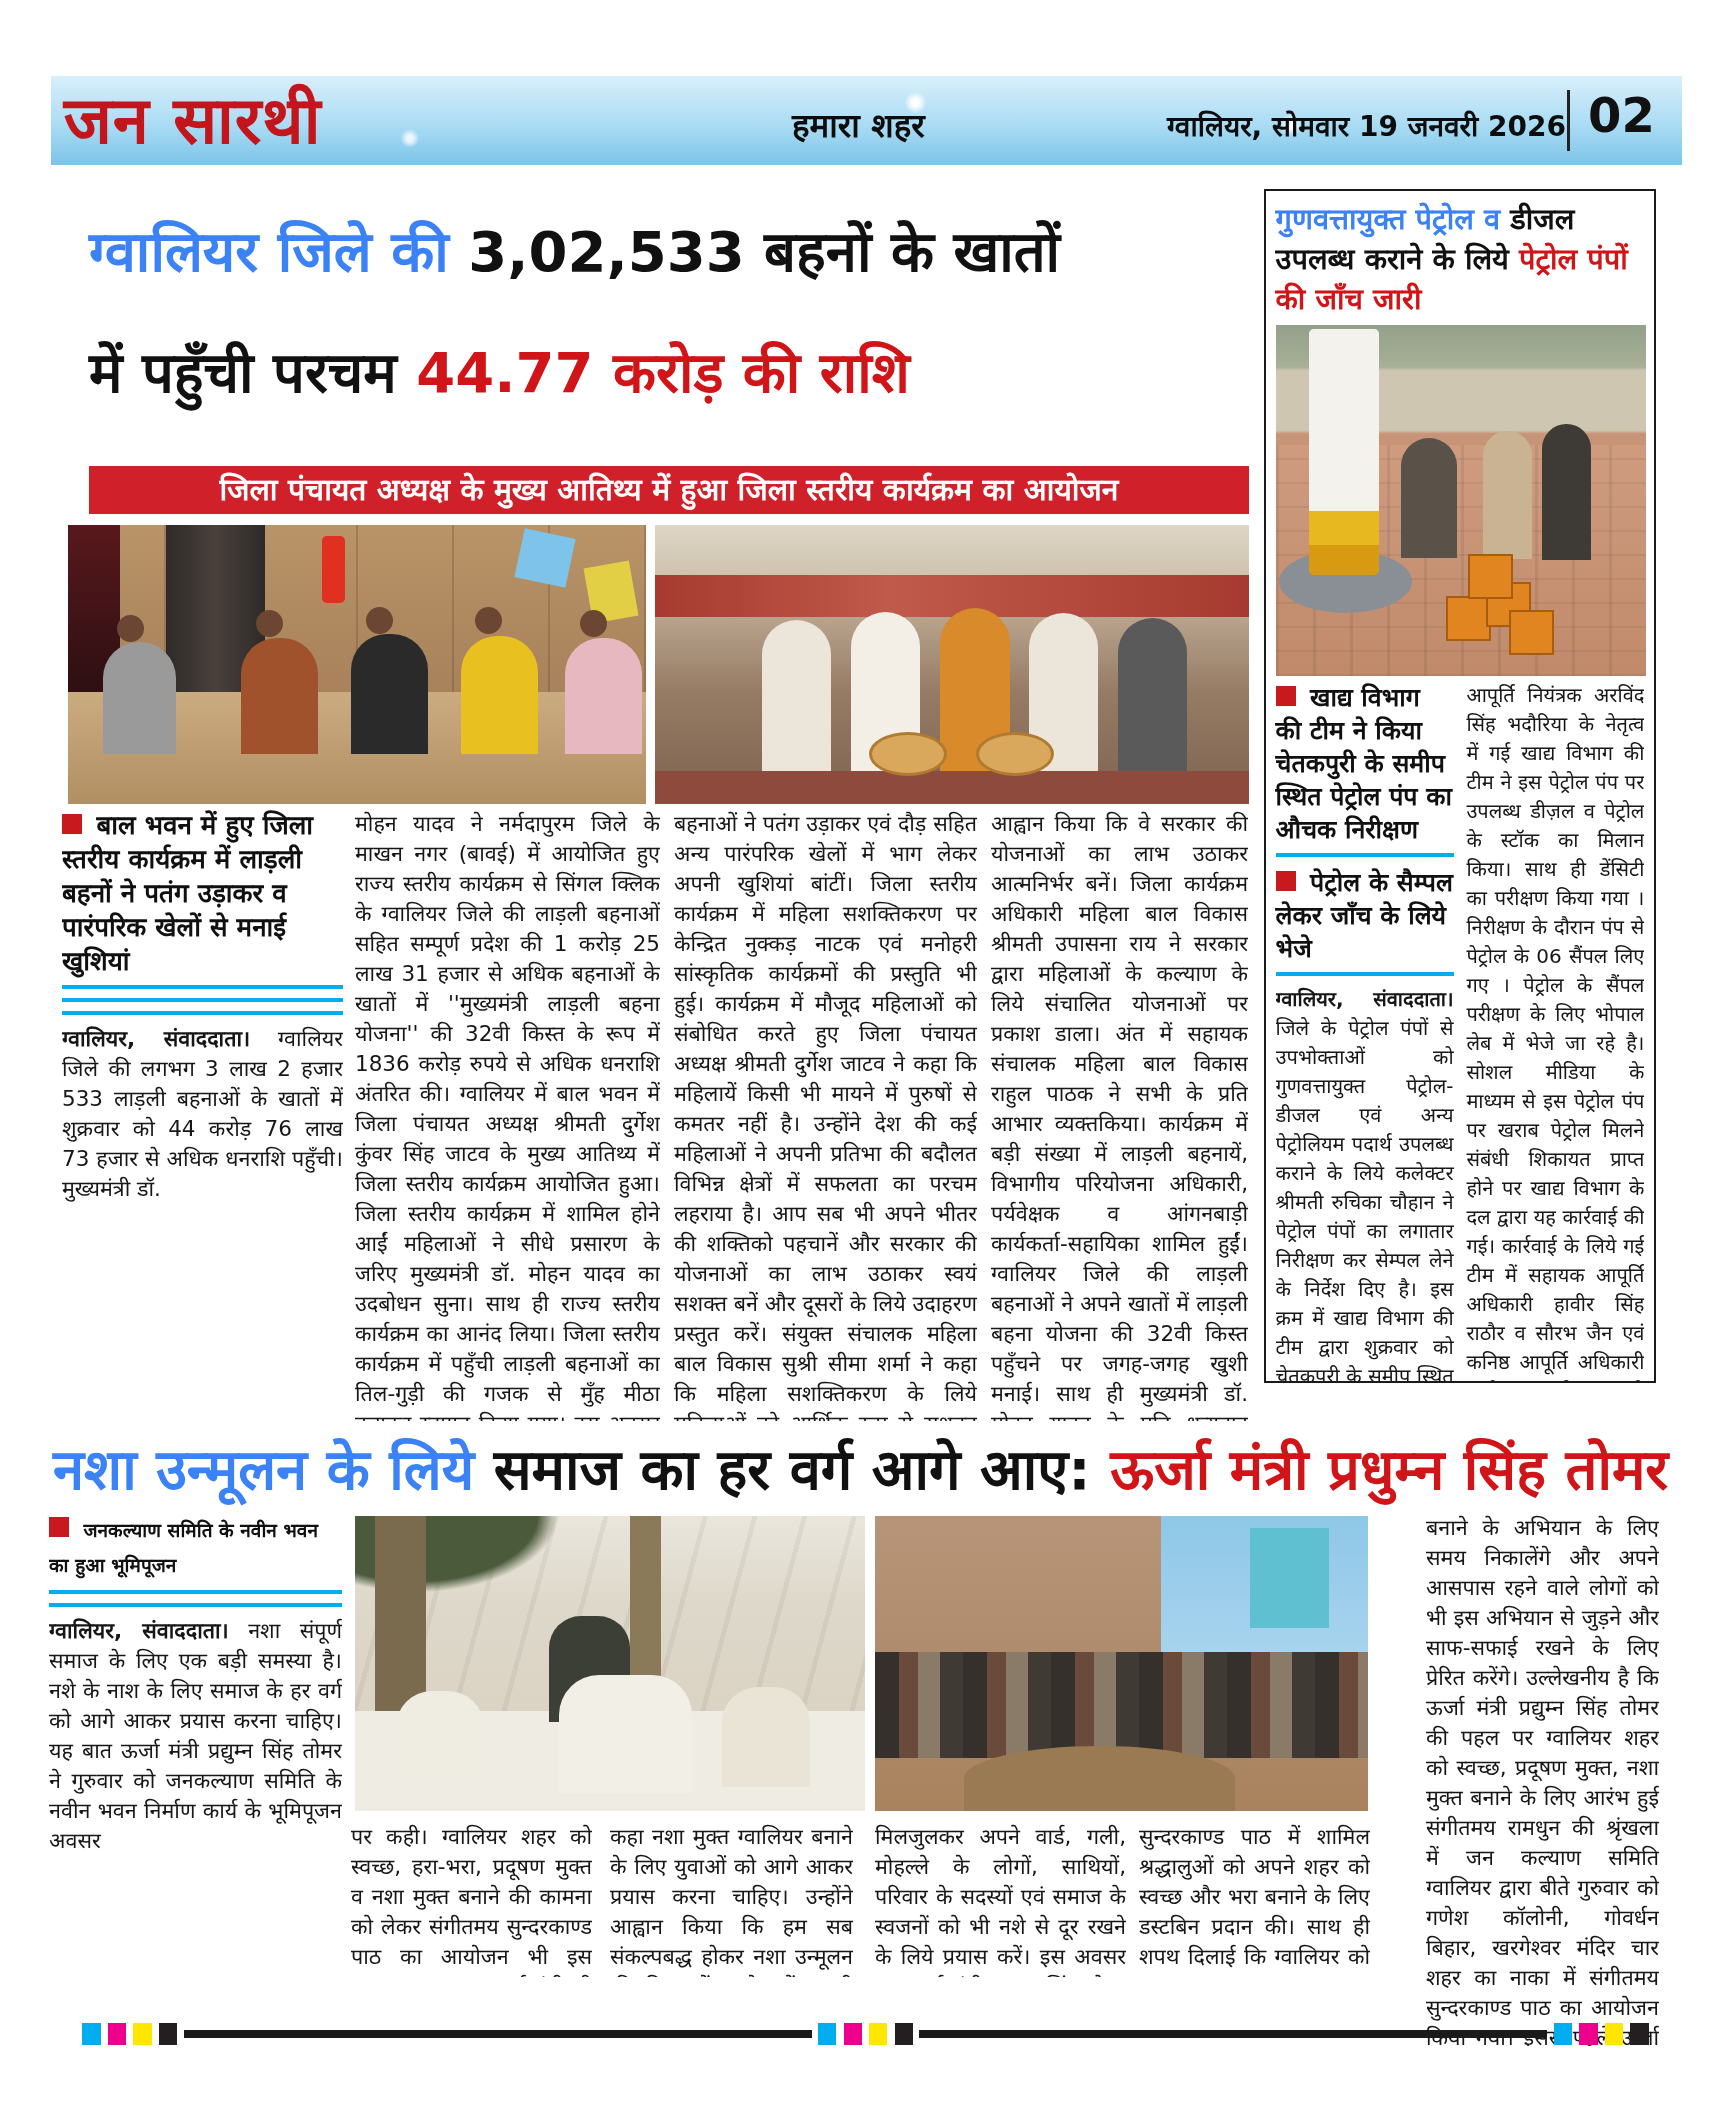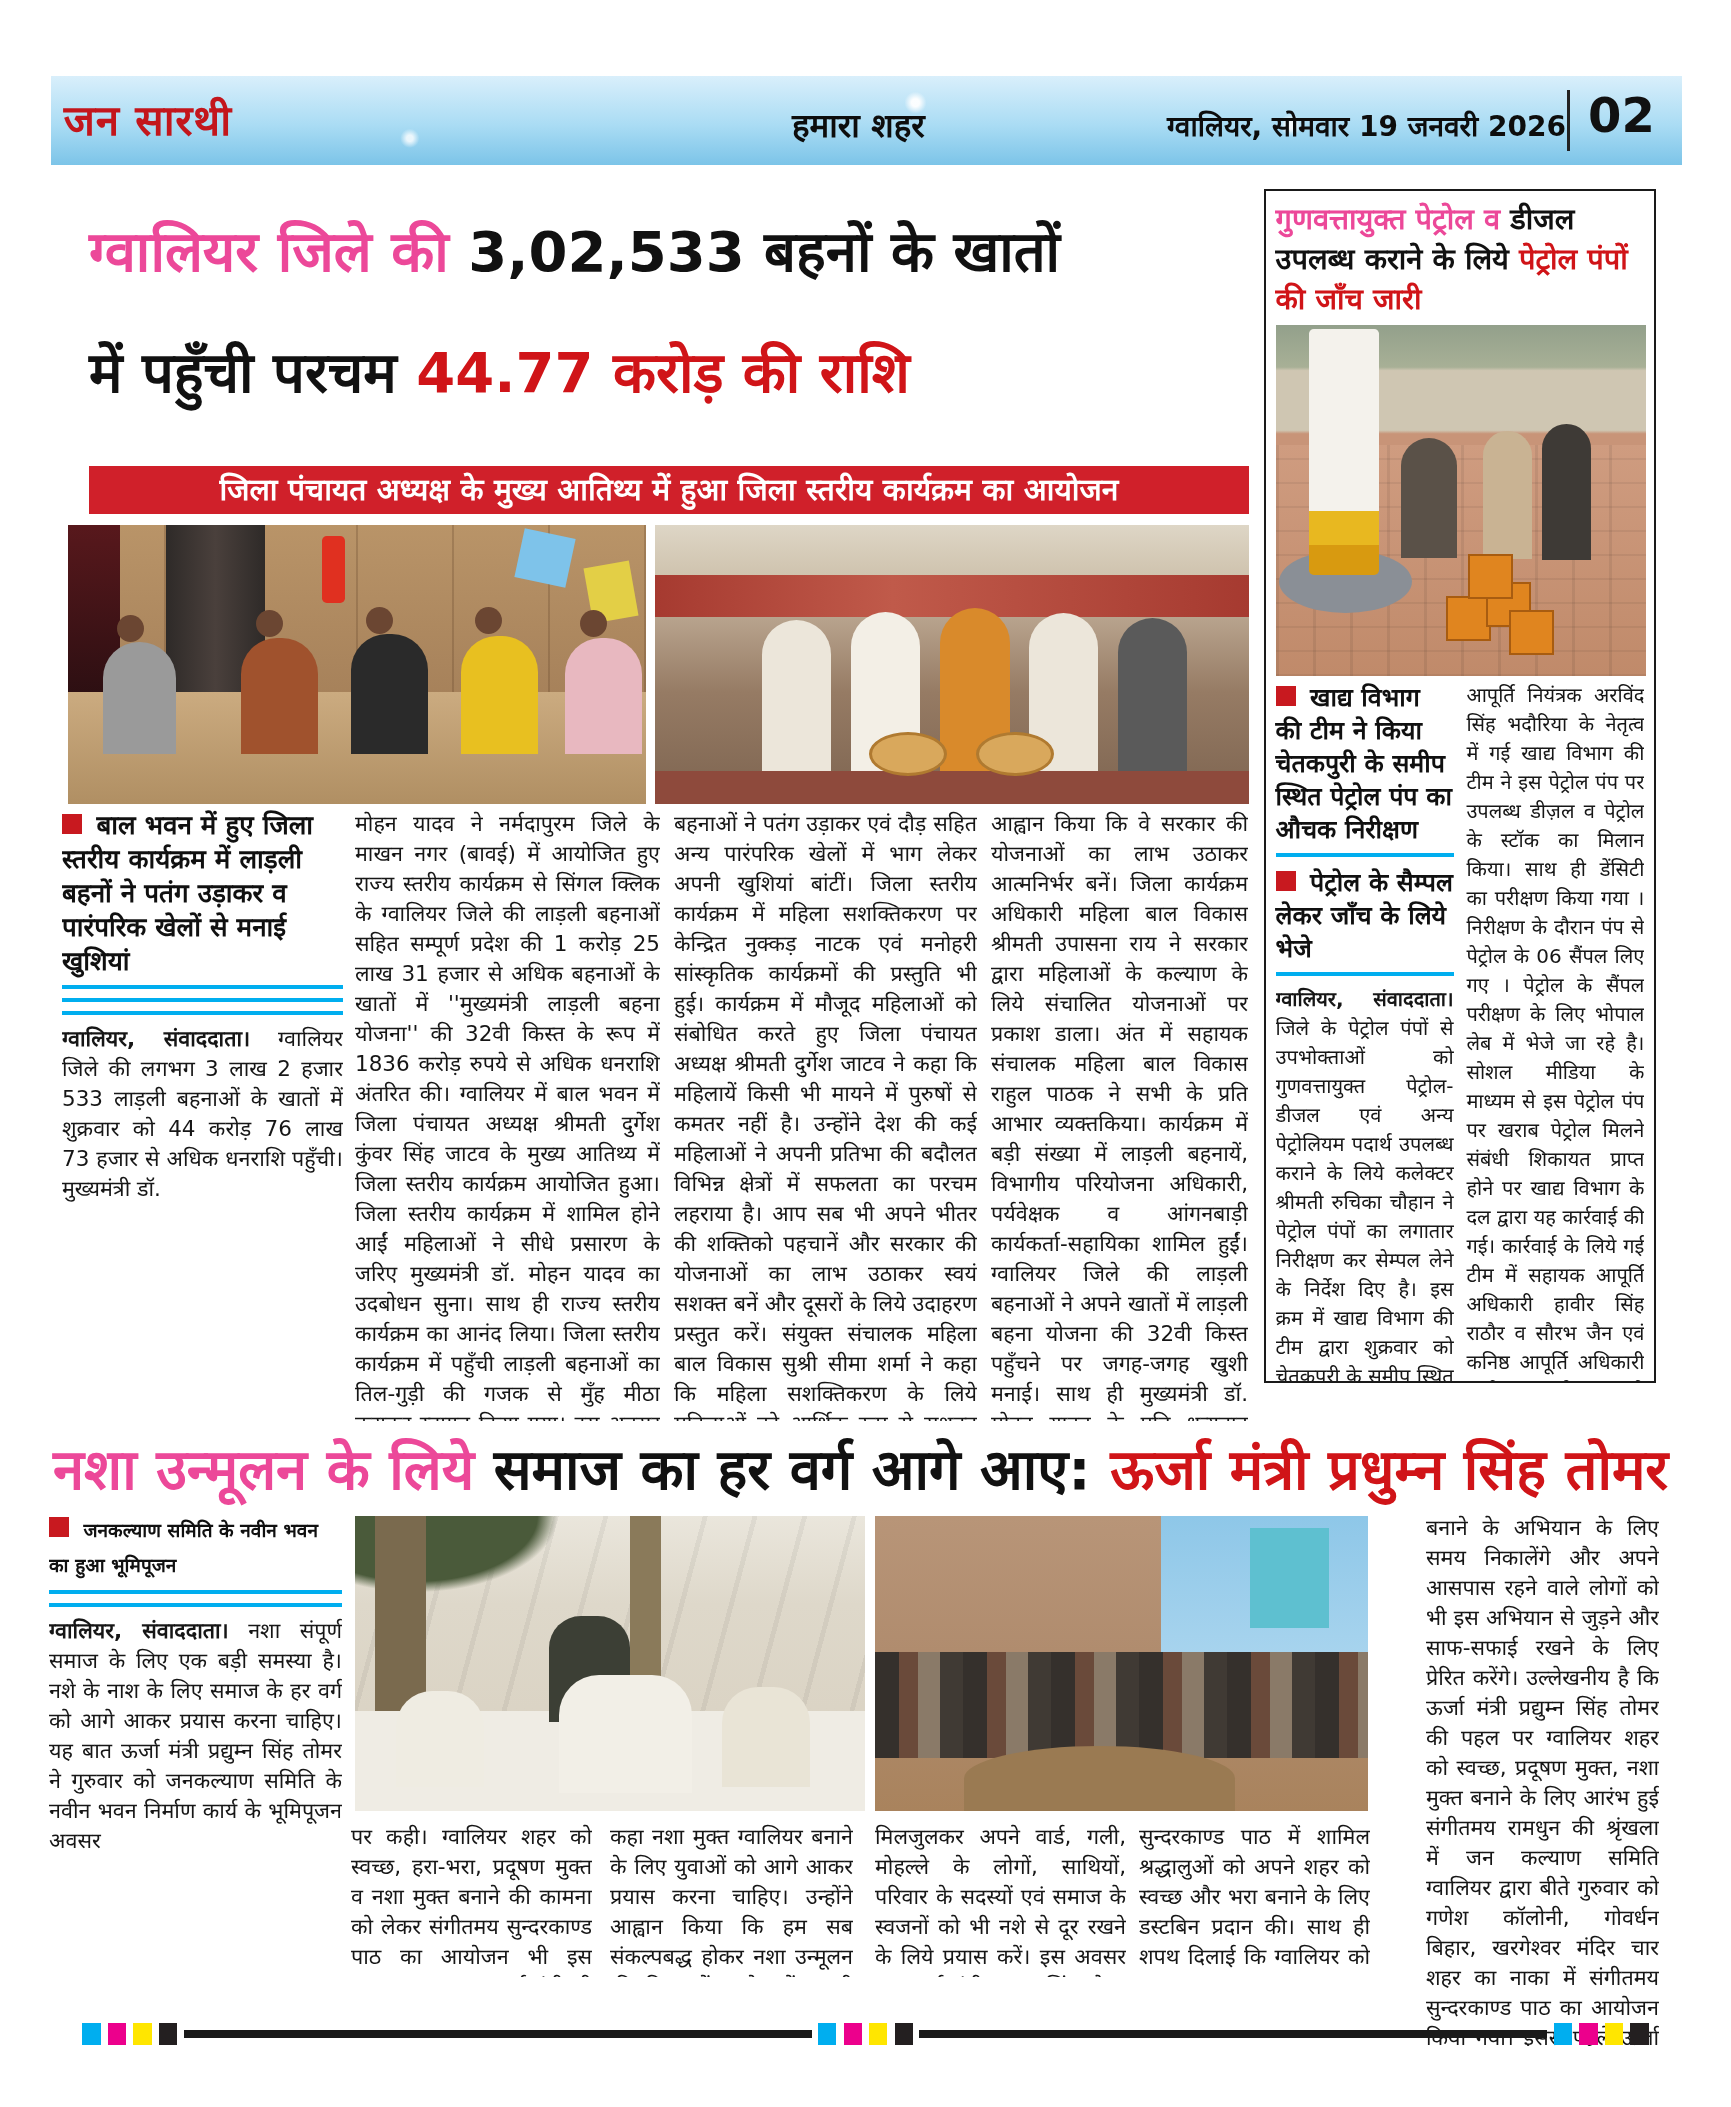--- a/index.html
+++ b/index.html
@@ -7,30 +7,30 @@
         font-family:"DejaVu Sans", sans-serif;color:#1a1a1a;}
   .abs{position:absolute;}
 
   
   .band{left:51px;top:76px;width:1631px;height:89px;
     background:
       radial-gradient(circle at 53% 30%, rgba(255,255,255,.95) 0 4px, rgba(255,255,255,0) 11px),
       radial-gradient(circle at 22% 70%, rgba(255,255,255,.8) 0 3.2px, rgba(255,255,255,0) 9.6px),
       radial-gradient(circle at 76% 55%, rgba(255,255,255,.9) 0 4px, rgba(255,255,255,0) 11px),
       linear-gradient(180deg,#d9effb 0%,#aadcf4 55%,#7cc4e8 100%);}
-  .masthead{left:12.8px;top:1.6px;font-size:42px;font-weight:800;color:#c3161c;letter-spacing:0.8px;line-height:85px;}
+  .masthead{left:12.8px;top:1.6px;font-size:65px;font-weight:800;color:#c3161c;letter-spacing:0.8px;line-height:85px;}
   .section-title{left:741px;top:25.5px;font-size:33px;font-weight:800;color:#0d0d0d;}
   .edition-date{left:1116px;top:30px;width:399px;font-size:28px;font-weight:700;color:#0d0d0d;}
   .hdr-divider{left:1516px;top:14.4px;width:3.2px;height:61px;background:#222;}
   .page-num{left:1537px;top:11px;font-size:48px;font-weight:800;color:#111;}
 
   
   .lead-hl{left:89px;top:191px;width:1164px;font-weight:800;white-space:nowrap;}
   .lead-hl .l1,.lead-hl .l2{font-size:56px;line-height:121px;}
-  .c-blue{color:#ec4899;} .c-red{color:#d01418;} .c-black{color:#111;}
+  .c-blue{color:#3b82f6;} .c-red{color:#d01418;} .c-black{color:#111;}
   .lead-banner{left:89px;top:466px;width:1160px;height:48px;background:#d0202a;color:#ffffff;
     font-size:30px;font-weight:700;text-align:center;line-height:48px;}
 
   
   .photo{overflow:hidden;}
   .layer{position:absolute;}
   .ph1{left:68px;top:525px;width:578px;height:279px;
     background:
       repeating-linear-gradient(90deg, rgba(90,60,35,.25) 0 2.4px, rgba(0,0,0,0) 2.4px 96px),
       linear-gradient(180deg,#b99468 0%,#a6815a 62%,#8f6c49 100%);}

